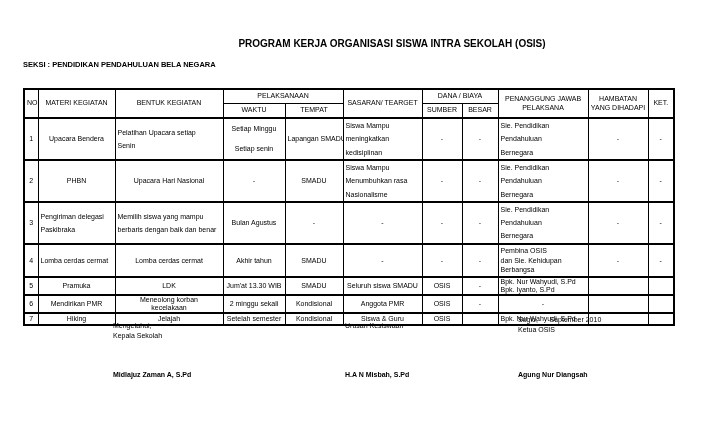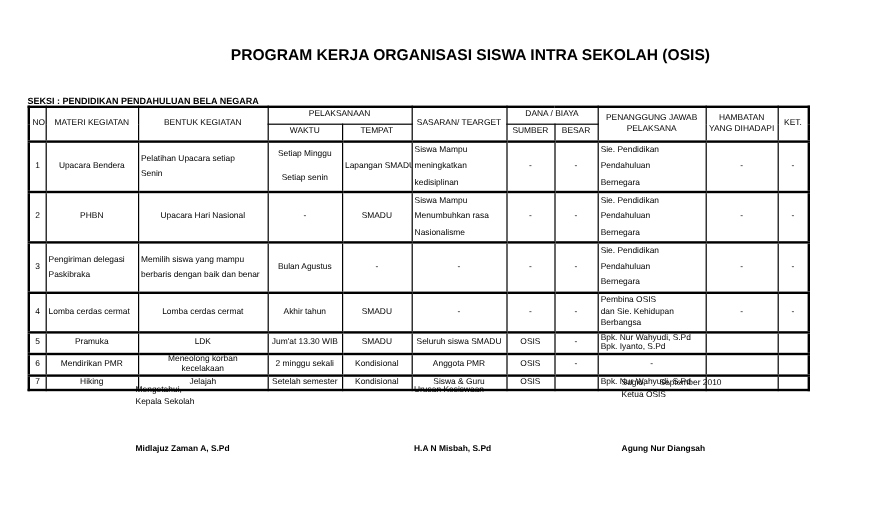--- a/index.html
+++ b/index.html
@@ -1,18 +1,18 @@
 <!DOCTYPE html>
 <html><head>
 <meta charset="utf-8">
 <style>
   html,body{margin:0;padding:0;background:#fff;}
   body{width:728px;height:442px;position:relative;font-family:"Liberation Sans",sans-serif;color:#000;}
-  .title-block{position:absolute;top:37px;left:392px;transform:translateX(-50%);text-align:center;font-size:13px;font-weight:bold;line-height:1.45;white-space:nowrap;}
-  .seksi{position:absolute;top:80px;left:23px;font-size:7.5px;font-weight:bold;white-space:nowrap;}
+  .title-block{position:absolute;top:37px;left:392px;transform:translateX(-50%);text-align:center;font-size:10px;font-weight:bold;line-height:1.45;white-space:nowrap;}
+  .seksi{position:absolute;top:60px;left:23px;font-size:7.5px;font-weight:bold;white-space:nowrap;}
   table{position:absolute;top:88px;left:23px;border-collapse:collapse;table-layout:fixed;width:650px;border:2px solid #000;font-size:7px;}
   th,td{border:1px solid #000;padding:0 2px;white-space:nowrap;overflow:hidden;vertical-align:middle;}
   thead th{font-weight:normal;text-align:center;line-height:1.15;height:13px;}
   tbody td{text-align:center;border-top-width:2px;}
   tbody tr:nth-child(1){height:42px;}
   tbody tr:nth-child(2){height:37px;}
   tbody tr:nth-child(3){height:41px;}
   tbody tr:nth-child(4){height:33px;}
   tbody tr:nth-child(5){height:17px;}
   tbody tr:nth-child(6){height:15px;}

